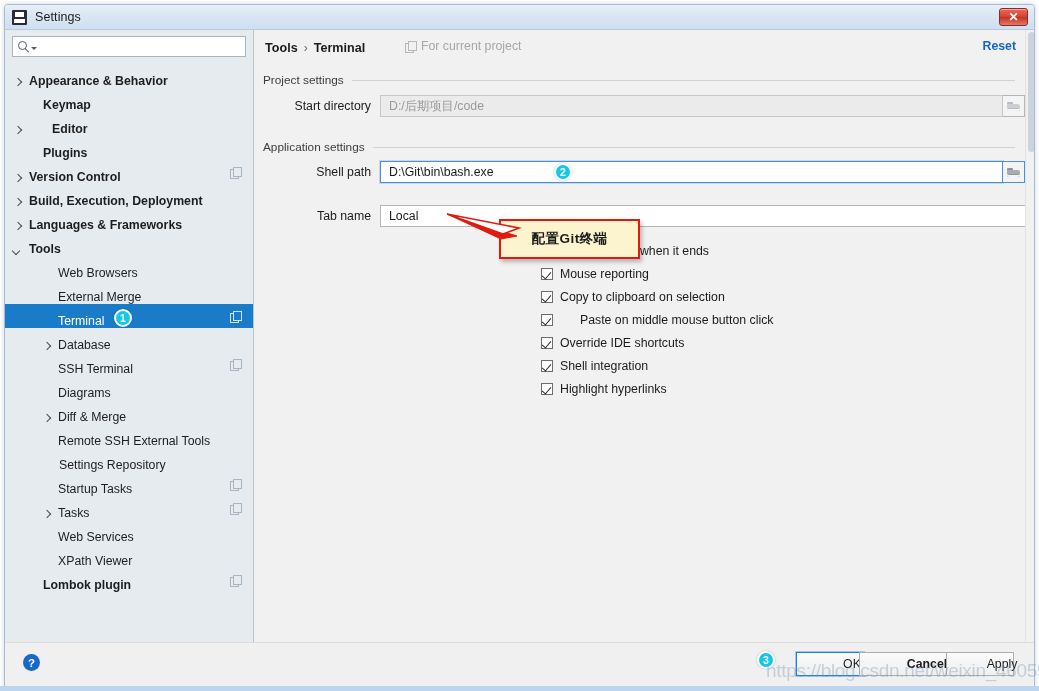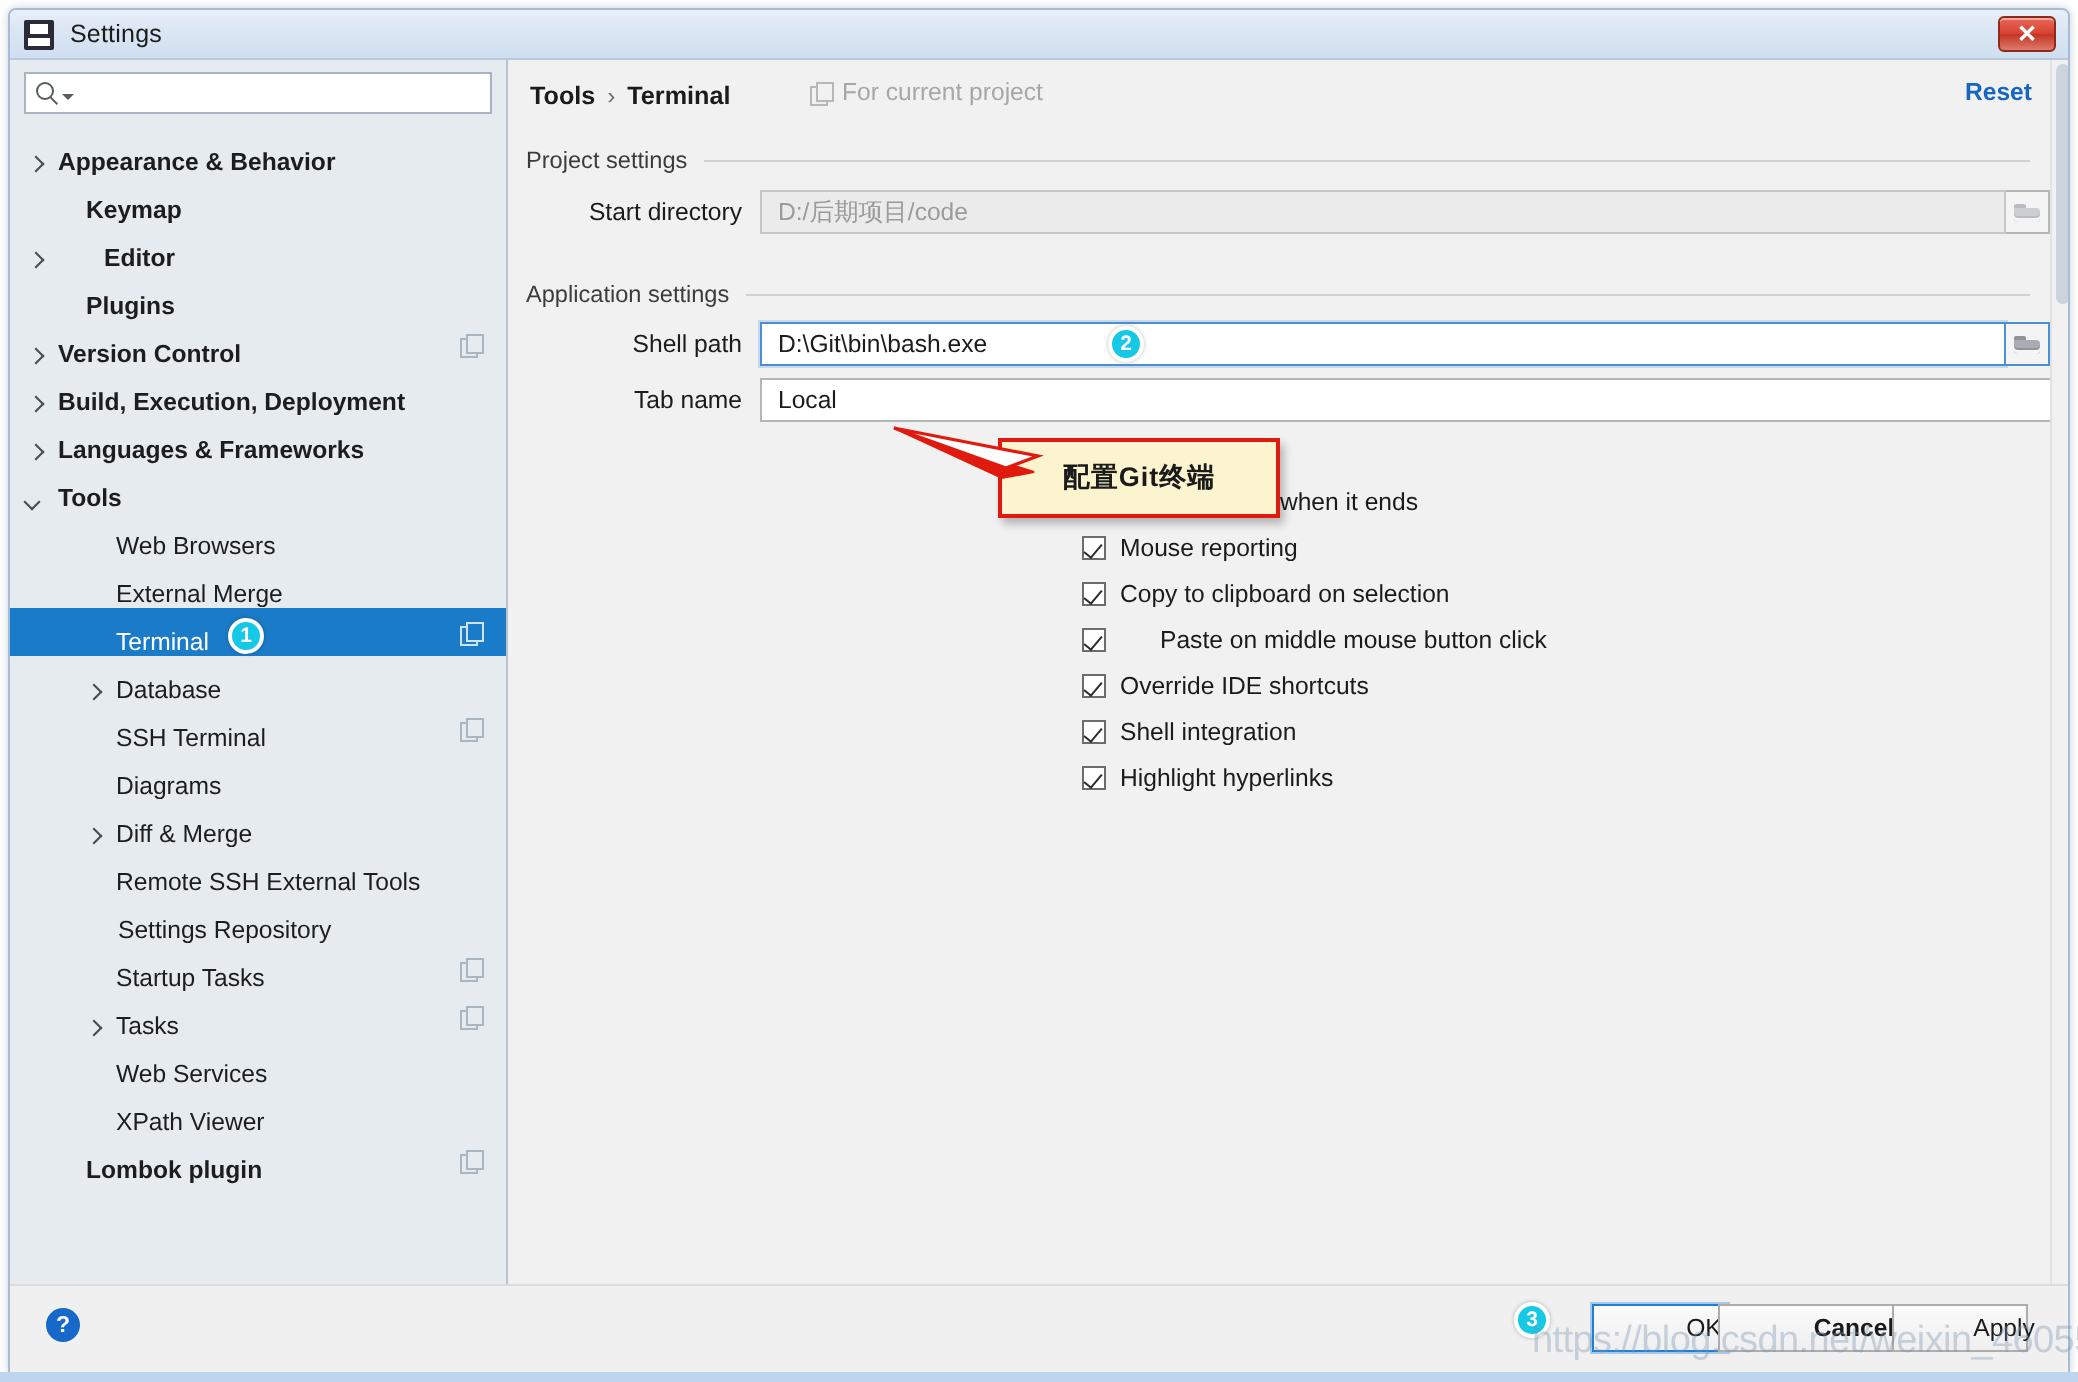--- a/index.html
+++ b/index.html
@@ -654,21 +654,21 @@
       <div class="field-row" style="left:8px; top:131px;">
         <span class="field-label" style="width:108px;">Shell path</span>
         <span class="field-input focused" style="width:623px; margin-left:9px;">
           <input type="text" value="D:\Git\bin\bash.exe" style="">
         </span>
         <span class="browse-btn focused" style="left:740px;">
           <span class="folder"></span>
         </span>
       </div>
 
-      <div class="field-row" style="left:8px; top:159px;">
+      <div class="field-row" style="left:8px; top:175px;">
         <span class="field-label" style="width:108px;">Tab name</span>
         <span class="field-input" style="width:656px; margin-left:9px;">
           <input type="text" value="Local" style="">
         </span>
       </div>
 
       <div id="checkbox-list">
           <div class="cb-row" style="top: 188px;">
             <span class="cb-box checked"></span>
             <span class="cb-label">Audible bell</span>

